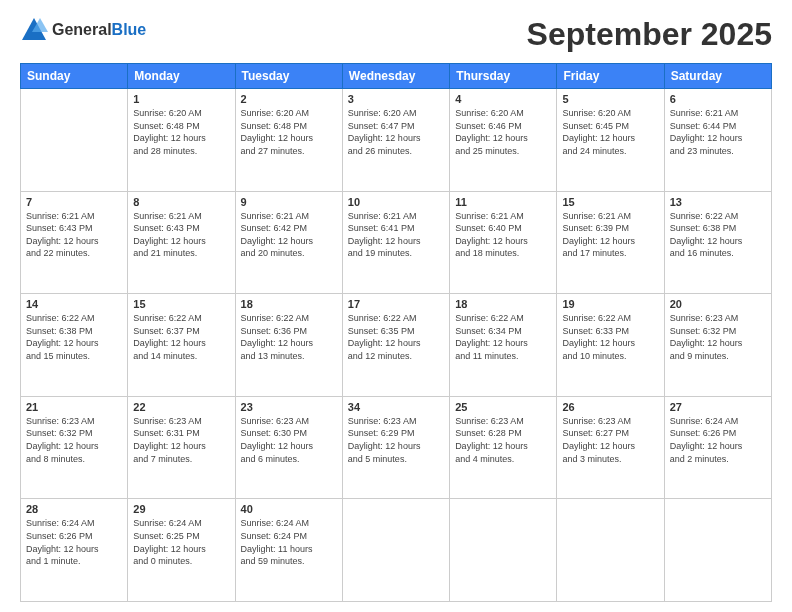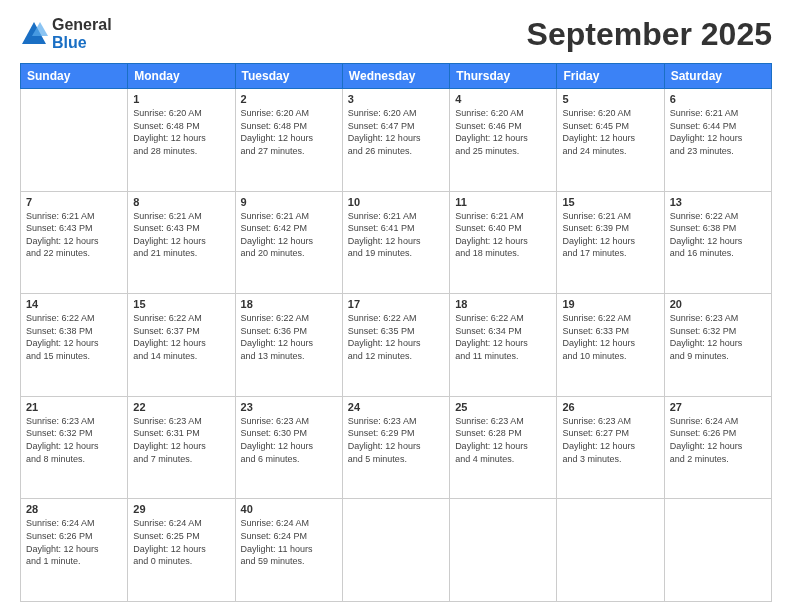--- a/index.html
+++ b/index.html
@@ -22,21 +22,21 @@
       align-items: flex-start;
       justify-content: space-between;
       margin-bottom: 10px;
     }
     .logo {
       display: flex;
       align-items: center;
     }
     .logo-text {
       display: flex;
-      flex-direction: column;
+      flex-direction: row;
       line-height: 1.1;
     }
     .logo-general {
       font-size: 16px;
       font-weight: bold;
       color: #333;
     }
     .logo-blue {
       font-size: 16px;
       font-weight: bold;
@@ -293,21 +293,21 @@
 and 7 minutes.</div>
           </td>
           <td>
             <span class="day-number">23</span>
             <div class="day-info" style="white-space: pre-line;">Sunrise: 6:23 AM
 Sunset: 6:30 PM
 Daylight: 12 hours
 and 6 minutes.</div>
           </td>
           <td>
-            <span class="day-number">24</span>
+            <span class="day-number">34</span>
             <div class="day-info" style="white-space: pre-line;">Sunrise: 6:23 AM
 Sunset: 6:29 PM
 Daylight: 12 hours
 and 5 minutes.</div>
           </td>
           <td>
             <span class="day-number">25</span>
             <div class="day-info" style="white-space: pre-line;">Sunrise: 6:23 AM
 Sunset: 6:28 PM
 Daylight: 12 hours

